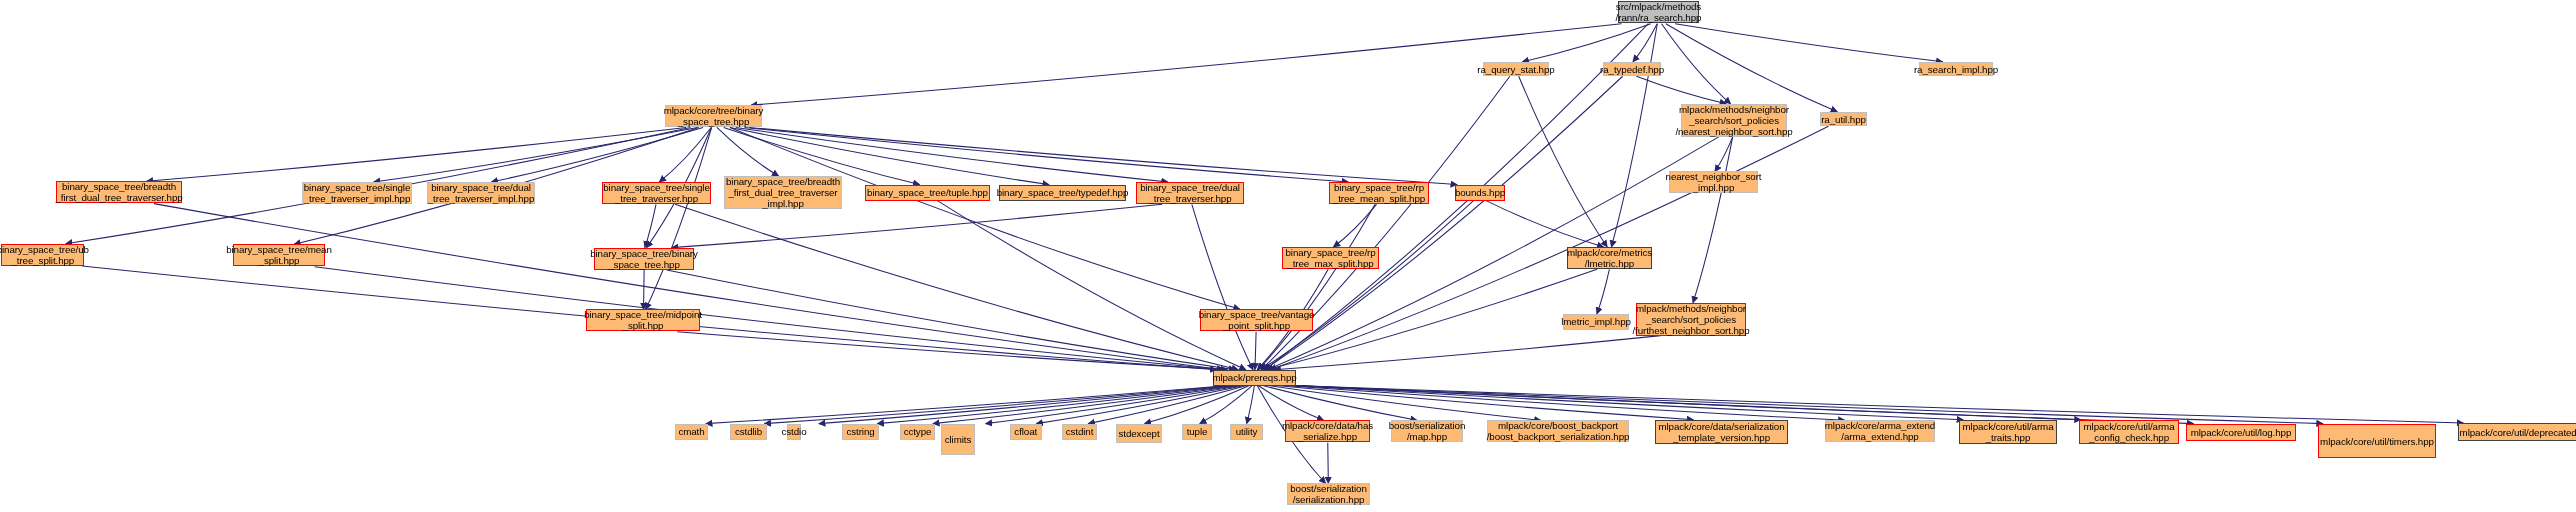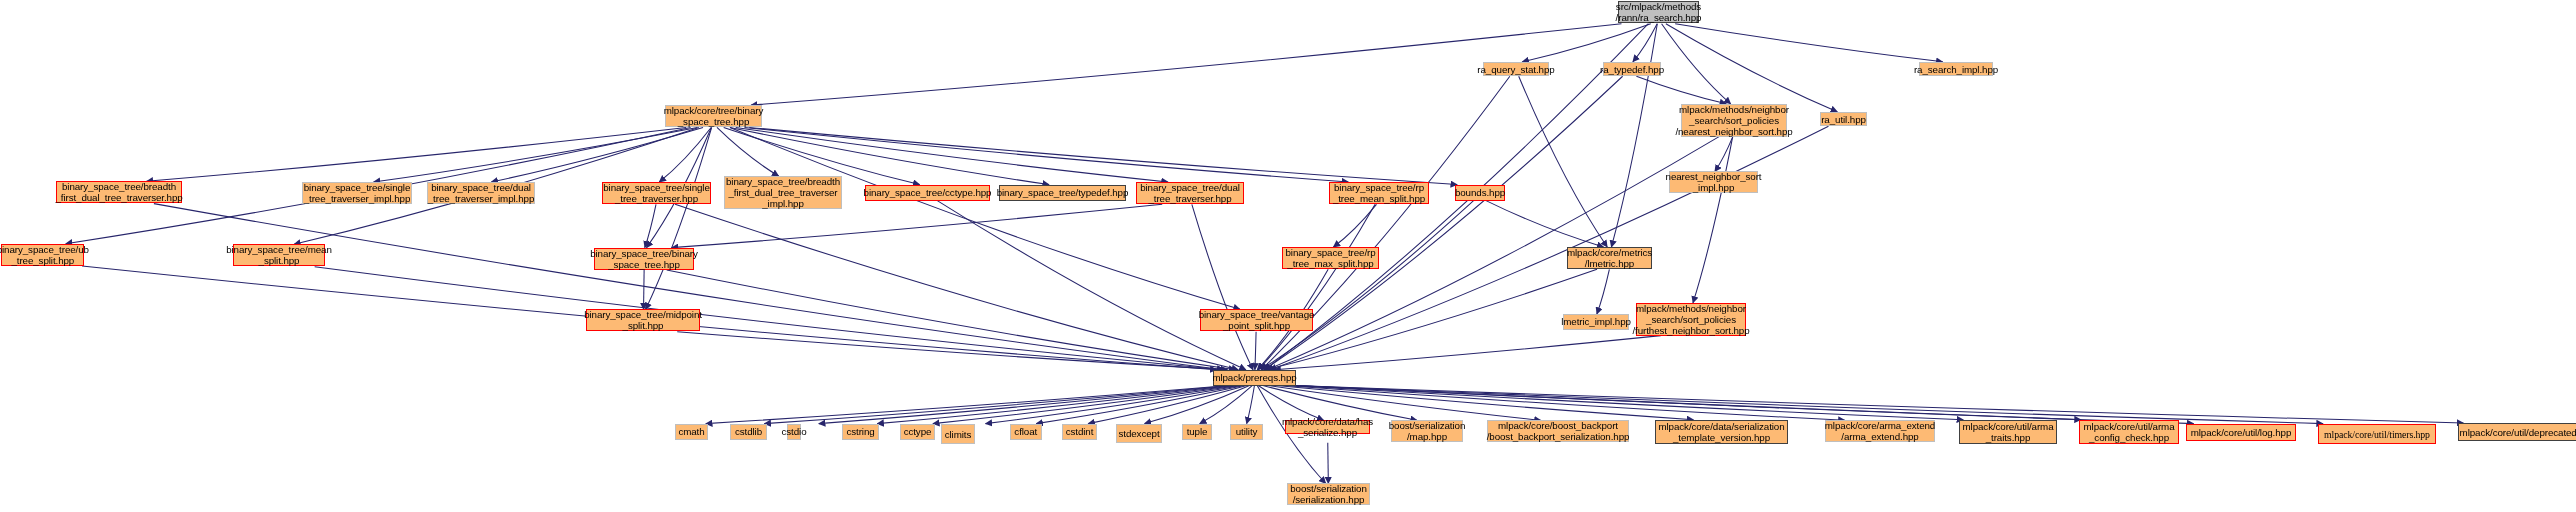--- a/index.html
+++ b/index.html
@@ -158,21 +158,21 @@
 _first_dual_tree_traverser.hpp</div>
     <div class="node border-gray" style="left: 302px; top: 182px; width: 110px; height: 22px;">binary_space_tree/single
 _tree_traverser_impl.hpp</div>
     <div class="node border-gray" style="left: 427px; top: 182px; width: 108px; height: 22px;">binary_space_tree/dual
 _tree_traverser_impl.hpp</div>
     <div class="node border-red" style="left: 602px; top: 182px; width: 109px; height: 22px;">binary_space_tree/single
 _tree_traverser.hpp</div>
     <div class="node border-gray" style="left: 724px; top: 176px; width: 118px; height: 33px;">binary_space_tree/breadth
 _first_dual_tree_traverser
 _impl.hpp</div>
-    <div class="node border-red" style="left: 865px; top: 185px; width: 125px; height: 15.8px; font-size: 9.8px;">binary_space_tree/cctype.hpp</div>
+    <div class="node border-red" style="left: 865px; top: 185px; width: 125px; height: 15.8px; font-size: 9.8px;">binary_space_tree/tuple.hpp</div>
     <div class="node border-dark" style="left: 999px; top: 185px; width: 127px; height: 15.8px; font-size: 9.8px;">binary_space_tree/typedef.hpp</div>
     <div class="node border-red" style="left: 1136px; top: 182px; width: 108px; height: 22px;">binary_space_tree/dual
 _tree_traverser.hpp</div>
     <div class="node border-red" style="left: 1329px; top: 182px; width: 100px; height: 22px;">binary_space_tree/rp
 _tree_mean_split.hpp</div>
     <div class="node border-red" style="left: 1455px; top: 185px; width: 50px; height: 15.8px; font-size: 9.8px;">bounds.hpp</div>
     <div class="node border-red" style="left: 1.3px; top: 244px; width: 83px; height: 22px;">binary_space_tree/ub
 _tree_split.hpp</div>
     <div class="node border-red" style="left: 233px; top: 244px; width: 92px; height: 22px;">binary_space_tree/mean
 _split.hpp</div>
@@ -189,39 +189,39 @@
     <div class="node border-gray" style="left: 1563px; top: 314px; width: 66px; height: 15.8px; font-size: 9.8px;">lmetric_impl.hpp</div>
     <div class="node border-red" style="left: 1636px; top: 303px; width: 110px; height: 33px;">mlpack/methods/neighbor
 _search/sort_policies
 /furthest_neighbor_sort.hpp</div>
     <div class="node border-dark" style="left: 1213px; top: 370px; width: 83px; height: 15.8px; font-size: 9.8px;">mlpack/prereqs.hpp</div>
     <div class="node border-gray" style="left: 675px; top: 424px; width: 33px; height: 15.8px; font-size: 9.8px;">cmath</div>
     <div class="node border-gray" style="left: 730px; top: 424px; width: 37px; height: 15.8px; font-size: 9.8px;">cstdlib</div>
     <div class="node border-gray" style="left: 787px; top: 424px; width: 14px; height: 15.8px; font-size: 9.8px;">cstdio</div>
     <div class="node border-gray" style="left: 842px; top: 424px; width: 37px; height: 15.8px; font-size: 9.8px;">cstring</div>
     <div class="node border-gray" style="left: 900px; top: 424px; width: 35px; height: 15.8px; font-size: 9.8px;">cctype</div>
-    <div class="node border-gray" style="left: 941px; top: 424px; width: 34px; height: 20px; font-size: 9.8px;">climits</div>
+    <div class="node border-gray" style="left: 941px; top: 424px; width: 34px; height: 31px; font-size: 9.8px;">climits</div>
     <div class="node border-gray" style="left: 1010px; top: 424px; width: 31.5px; height: 15.8px; font-size: 9.8px;">cfloat</div>
     <div class="node border-gray" style="left: 1062px; top: 424px; width: 35px; height: 15.8px; font-size: 9.8px;">cstdint</div>
     <div class="node border-gray" style="left: 1116px; top: 424px; width: 46px; height: 19px; font-size: 9.8px;">stdexcept</div>
     <div class="node border-gray" style="left: 1182px; top: 424px; width: 30px; height: 15.8px; font-size: 9.8px;">tuple</div>
     <div class="node border-gray" style="left: 1230px; top: 424px; width: 33px; height: 15.8px; font-size: 9.8px;">utility</div>
-    <div class="node border-red" style="left: 1285px; top: 420px; width: 85px; height: 14px;">mlpack/core/data/has
+    <div class="node border-red" style="left: 1285px; top: 420px; width: 85px; height: 22px;">mlpack/core/data/has
 _serialize.hpp</div>
     <div class="node border-gray" style="left: 1391px; top: 420px; width: 72px; height: 22px;">boost/serialization
 /map.hpp</div>
     <div class="node border-gray" style="left: 1487px; top: 420px; width: 142px; height: 22px;">mlpack/core/boost_backport
 /boost_backport_serialization.hpp</div>
     <div class="node border-dark" style="left: 1655px; top: 420px; width: 133px; height: 23.6px;">mlpack/core/data/serialization
 _template_version.hpp</div>
     <div class="node border-gray" style="left: 1825px; top: 420px; width: 110px; height: 22px;">mlpack/core/arma_extend
 /arma_extend.hpp</div>
     <div class="node border-dark" style="left: 1959px; top: 420px; width: 98px; height: 23.6px;">mlpack/core/util/arma
 _traits.hpp</div>
     <div class="node border-red" style="left: 2079px; top: 420px; width: 100px; height: 23.6px;">mlpack/core/util/arma
 _config_check.hpp</div>
     <div class="node border-red" style="left: 2186px; top: 424px; width: 110px; height: 17px; font-size: 9.8px;">mlpack/core/util/log.hpp</div>
-    <div class="node border-red" style="left: 2318px; top: 424px; width: 118px; height: 20px; font-size: 9.8px; font-family: Liberation Serif, serif;">mlpack/core/util/timers.hpp</div>
+    <div class="node border-red" style="left: 2318px; top: 424px; width: 118px; height: 34px; font-size: 9.8px;">mlpack/core/util/timers.hpp</div>
     <div class="node border-dark" style="left: 2458px; top: 423px; width: 139px; height: 18.4px;">mlpack/core/util/deprecated.hpp</div>
     <div class="node border-gray" style="left: 1287px; top: 483px; width: 83px; height: 22px;">boost/serialization
 /serialization.hpp</div>
   </div>
 
 
 </body></html>

